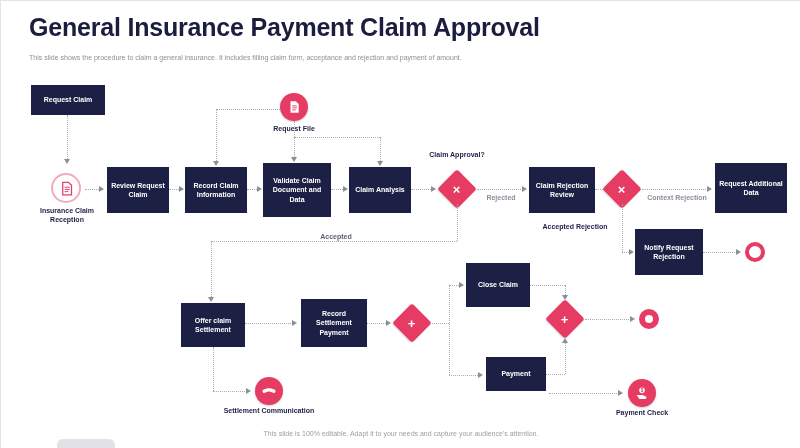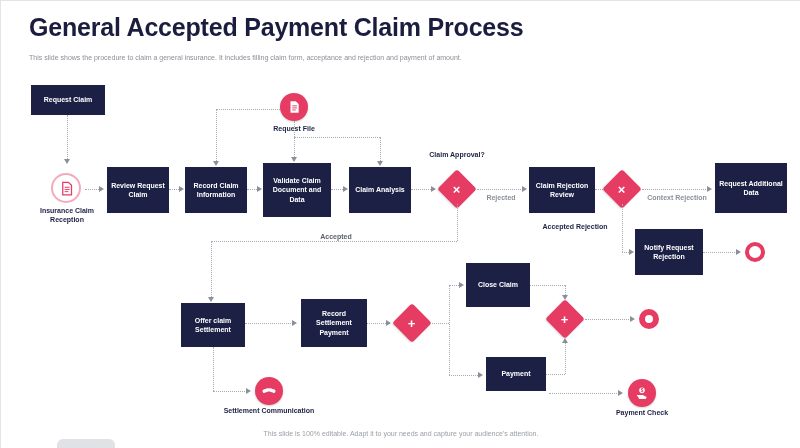--- a/index.html
+++ b/index.html
@@ -24,21 +24,21 @@
   .ring{position:absolute;width:20px;height:20px;border-radius:50%;background:#fff;box-sizing:border-box;}
   .ring.thin{border:4px solid #e63b63;}
   .ring.thick{border:6px solid #e63b63;}
   .watermark{position:absolute;left:56px;top:438px;width:58px;height:12px;background:#c7cad0;border-radius:6px 6px 0 0;opacity:.55;}
 </style>
 </head>
 <body>
 
 <div class="slide">
 
-  <div class="title">General Accepted Payment Claim Process</div>
+  <div class="title">General Insurance Payment Claim Approval</div>
   <div class="subtitle">This slide shows the procedure to claim a general insurance. It includes filling claim form, acceptance and rejection and payment of amount.</div>
 
   <div class="node" style="left:30px;top:84px;width:74px;height:30px;">Request Claim</div>
   <div class="vline" style="left:66px;top:114px;height:44px;"></div>
   <div class="arr-d" style="left:63px;top:158px;"></div>
 
   <div class="icon-ring" style="left:50px;top:172px;">
     <svg width="15" height="15" viewBox="0 0 24 24">
       <path d="M6 2h9l5 5v15H6z" fill="none" stroke="#e63b63" stroke-width="2"></path>
       <path d="M9 10h8M9 13.5h8M9 17h6" stroke="#e63b63" stroke-width="1.6"></path>

